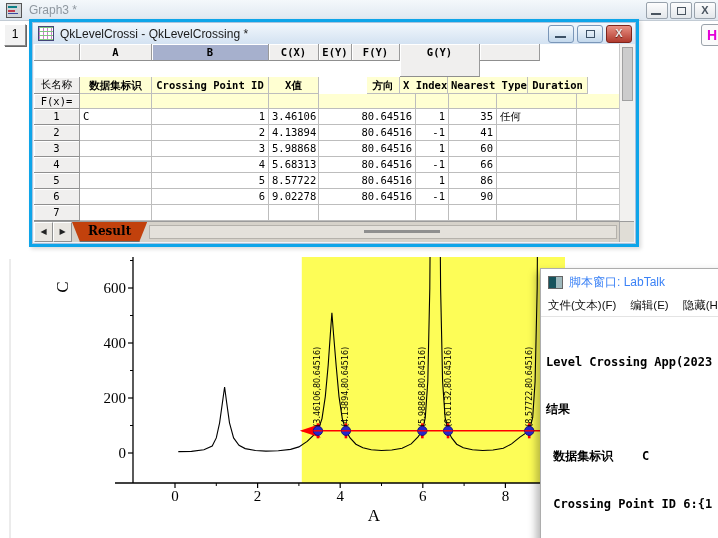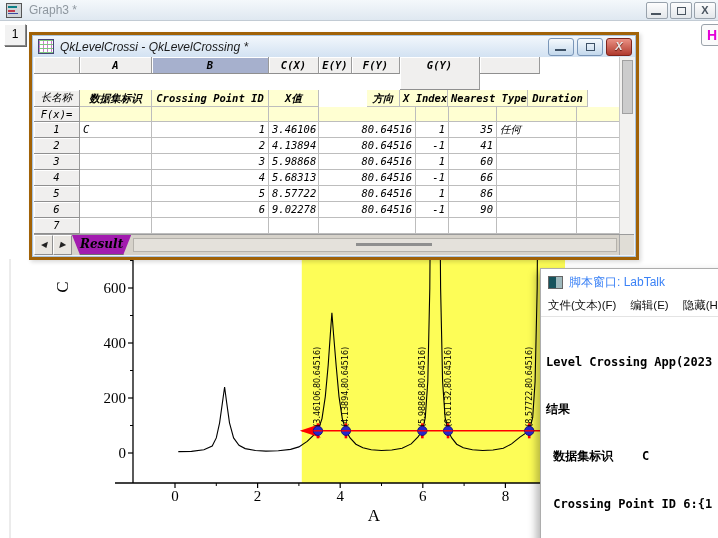--- a/index.html
+++ b/index.html
@@ -37,24 +37,23 @@
   .h-btn{
     position:absolute;left:701px;top:24px;width:24px;height:22px;z-index:4;
     background:#fbfbfb;border:1px solid #9aa2aa;border-radius:3px;
     color:#e400d8;font-weight:bold;font-size:14px;text-align:left;
     line-height:20px;padding-left:5px;box-sizing:border-box;
   }
   
   #graph-area{position:absolute;left:0;top:0;width:718px;height:538px;z-index:1;}
   
   .ws-window{
-    position:absolute;left:29px;top:32px;width:610px;height:228px;z-index:5;
-    border:3px solid #a16207;background:#eef3f9;box-sizing:border-box;
+    position:absolute;left:29px;top:19px;width:610px;height:228px;z-index:5;
+    border:3px solid #0ea5e9;background:#eef3f9;box-sizing:border-box;
     box-shadow:2px 2px 4px rgba(0,0,0,0.15);
-    font-style:italic;
   }
   .ws-inner{position:absolute;inset:0;border:1px solid #a9c3dd;}
   .ws-titlebar{
     position:absolute;left:0;top:0;right:0;height:21px;
     background:linear-gradient(#f2f7fc,#d3e2f2);
     display:flex;align-items:center;
   }
   .ws-icon{width:14px;height:13px;margin:0 6px 0 5px;border:1px solid #447;background:#fff;
     background-image:linear-gradient(#7ec87e 1px,transparent 1px),linear-gradient(90deg,#c87ec8 1px,transparent 1px);
     background-size:4px 4px;}
@@ -81,23 +80,23 @@
     box-shadow:inset 1px 1px 0 #ffffff;text-align:center;}
   .ws-cell.yellow{background:#ffffd2;}
   .ws-cell.num{text-align:right;}
   .ws-vscroll{position:absolute;top:21px;right:1px;bottom:21px;width:14px;background:#f2f1ef;
     border-left:1px solid #c9c9c9;}
   .ws-vthumb{position:absolute;left:2px;top:3px;width:9px;height:52px;background:#cccccc;border:1px solid #a0a0a0;}
   .ws-tabbar{position:absolute;left:1px;right:1px;bottom:1px;height:20px;background:#d6d2ca;
     border-top:1px solid #9b9b9b;display:flex;align-items:stretch;}
   .ws-nav{width:17px;background:#e9e6e1;border:1px solid #8f8f8f;border-top-color:#fff;border-left-color:#fff;
     font-size:8px;text-align:center;line-height:18px;color:#222;flex:none;}
-  .ws-tab{flex:none;background:#a21caf;border-bottom:1px solid #6f6f6f;
+  .ws-tab{flex:none;background:#c2410c;border-bottom:1px solid #6f6f6f;
     clip-path:polygon(0 0,100% 0,calc(100% - 8px) 100%,8px 100%);
-    padding:0 8px;font-family:"DejaVu Serif",serif;font-weight:bold;font-size:12px;line-height:19px;}
+    padding:0 16px;font-family:"DejaVu Serif",serif;font-weight:bold;font-size:12px;line-height:19px;}
   .ws-hscroll{flex:1;position:relative;background:#e4e1db;border:1px solid #b5b2ac;margin:3px 2px;}
   .ws-hthumb{position:absolute;left:46%;top:4px;width:76px;height:3px;background:#8f8f8f;}
   .ws-grip{width:14px;flex:none;background:#e0ddd6;border-left:1px solid #aaa;}
   
   .script-window{
     position:absolute;left:540px;top:268px;width:195px;height:280px;z-index:6;
     background:#fff;border:1px solid #adadad;box-sizing:border-box;
     box-shadow:-4px 4px 8px rgba(0,0,0,0.28);
   }
   .sc-titlebar{height:26px;display:flex;align-items:center;background:#fff;}

